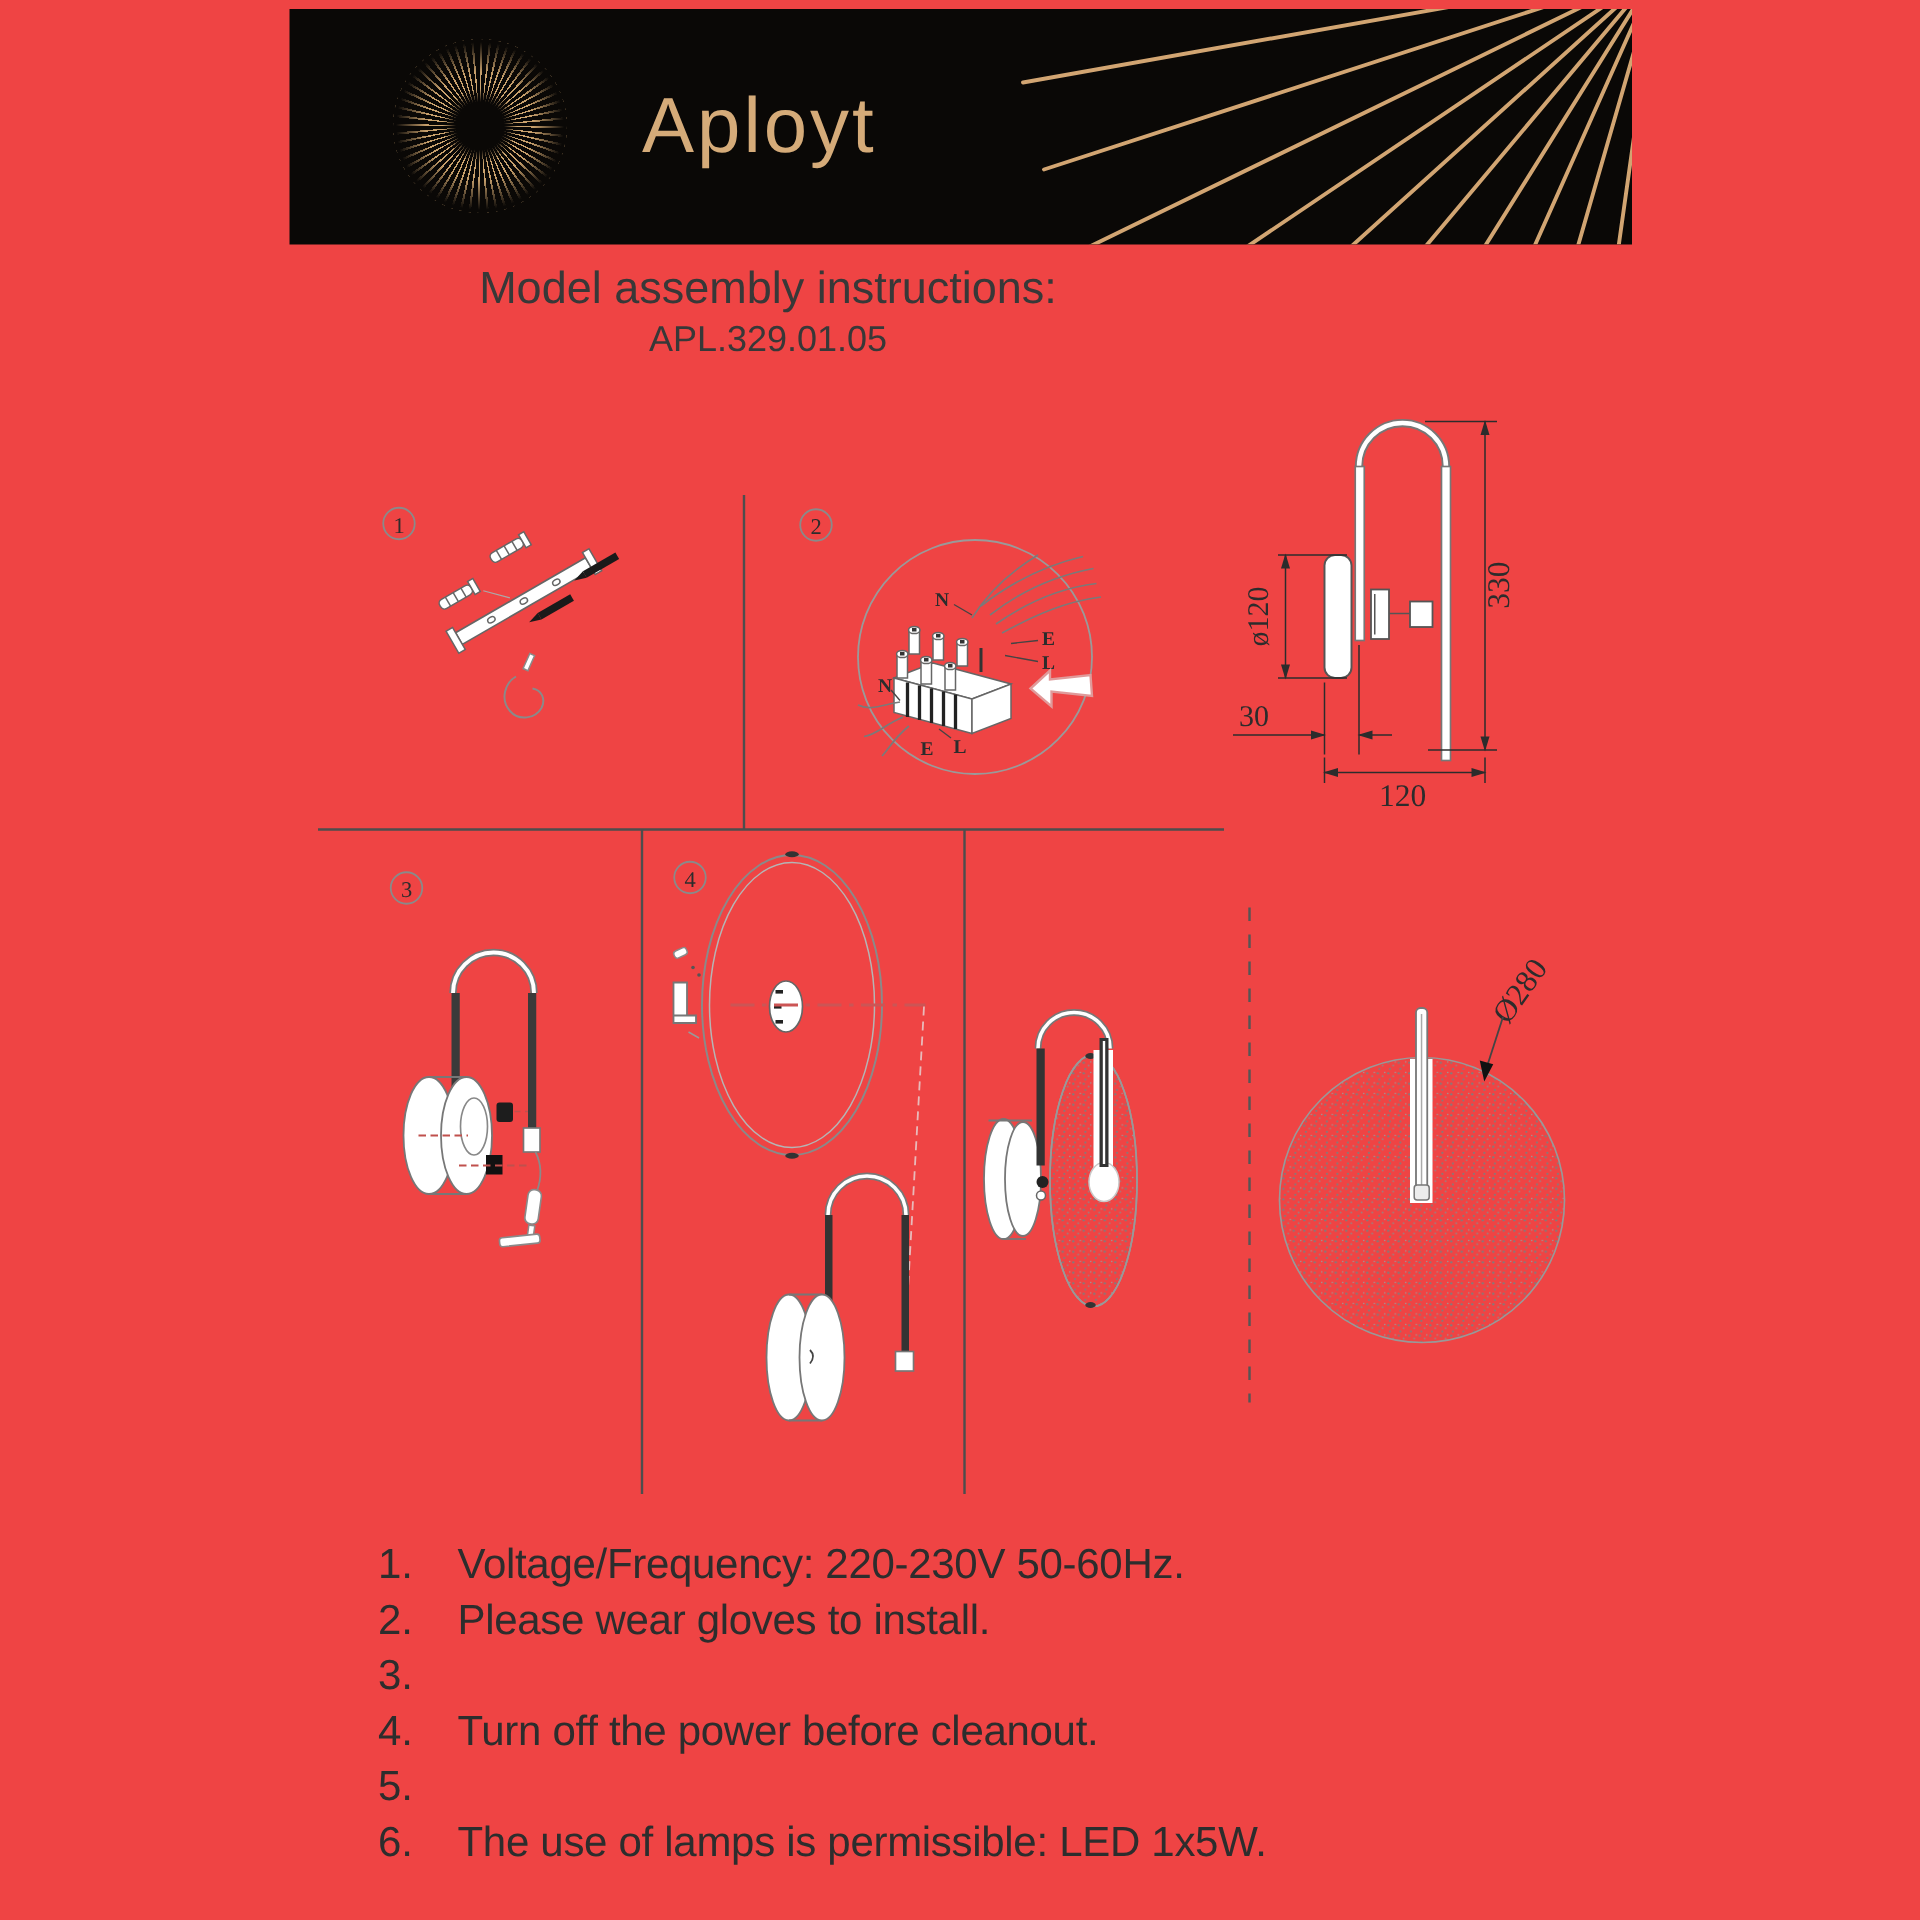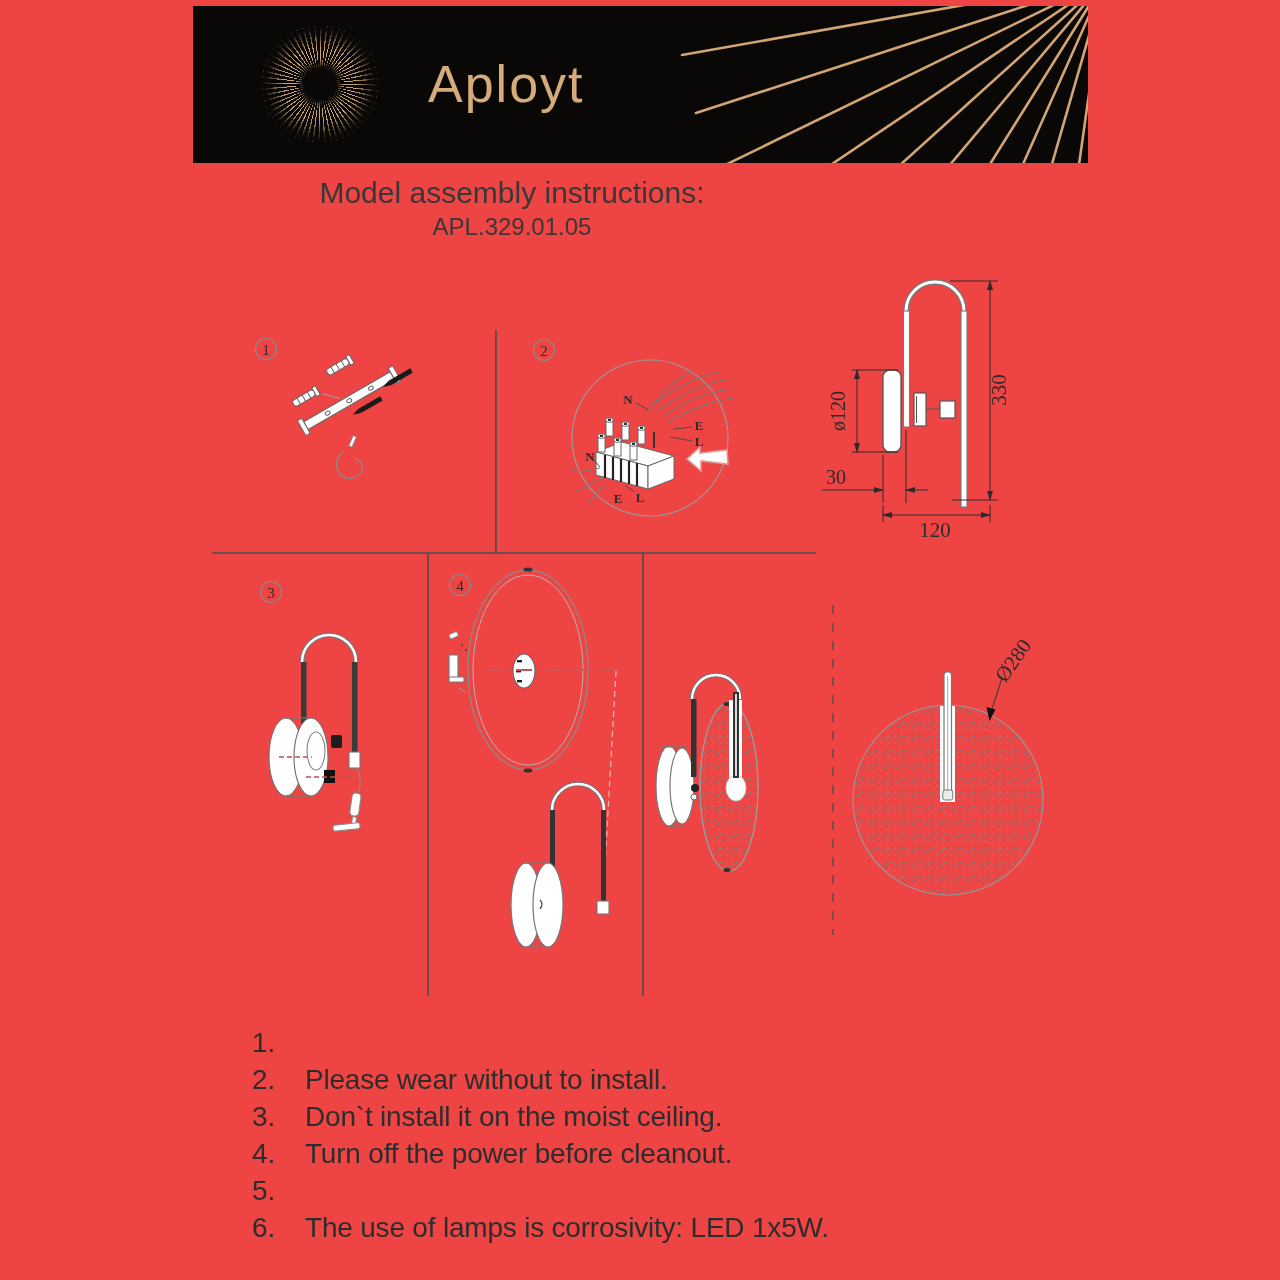--- a/index.html
+++ b/index.html
@@ -312,35 +312,35 @@
       <rect x="942.8" y="790" width="10" height="10" rx="2" fill="#ececec" stroke="#777" stroke-width="1"></rect>
       <text class="serif" x="1014" y="667" font-size="21" text-anchor="middle" transform="rotate(-55 1014 661)">Ø280</text>
       <line x1="1002" y1="678" x2="991" y2="712" stroke="#444" stroke-width="1.2"></line>
       <polygon points="986.5,707 995.5,709.5 989.5,721" fill="#111"></polygon>
     </g>
   </svg>
 
   <div id="list">
     <div class="li-row">
       <span class="li-num">1.</span>
+      <span class="li-text">Voltage/Frequency: 220-230V 50-60Hz.</span>
     </div>
     <div class="li-row">
       <span class="li-num">2.</span>
-      <span class="li-text">Please wear without to install.</span>
+      <span class="li-text">Please wear gloves to install.</span>
     </div>
     <div class="li-row">
       <span class="li-num">3.</span>
-      <span class="li-text">Don`t install it on the moist ceiling.</span>
     </div>
     <div class="li-row">
       <span class="li-num">4.</span>
       <span class="li-text">Turn off the power before cleanout.</span>
     </div>
     <div class="li-row">
       <span class="li-num">5.</span>
     </div>
     <div class="li-row">
       <span class="li-num">6.</span>
-      <span class="li-text">The use of lamps is corrosivity: LED 1x5W.</span>
+      <span class="li-text">The use of lamps is permissible: LED 1x5W.</span>
     </div>
   </div>
 
 </div>
 
 </body></html>

